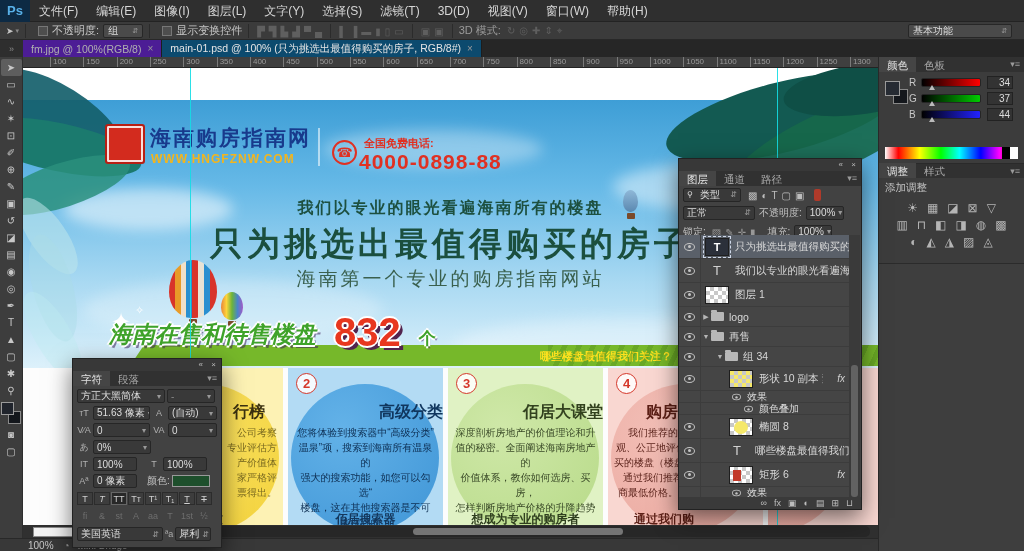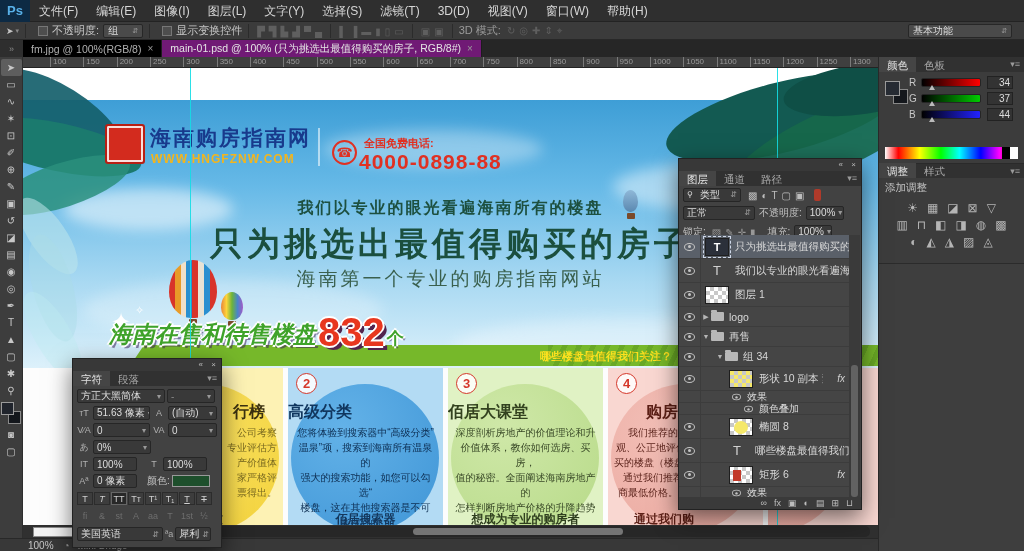--- a/index.html
+++ b/index.html
@@ -13,22 +13,22 @@
 #optionsbar{position:absolute;left:0;top:22px;width:1024px;height:18px;background:#3b3b3b;border-bottom:1px solid #282828;display:flex;align-items:center;font-size:11px;color:#c5c5c5}
 #optionsbar .sep{width:1px;height:14px;background:#2b2b2b;margin:0 6px}
 .ckbox{display:inline-block;width:10px;height:10px;background:#4e4e4e;border:1px solid #777;margin:0 4px 0 6px;vertical-align:middle}
 .dd{display:inline-flex;align-items:center;justify-content:space-between;background:#4a4a4a;border:1px solid #272727;border-radius:2px;height:14px;padding:0 4px;color:#ddd;font-size:10px}
 .icngrp span{display:inline-block;color:#5f5f5f;font-size:10px;margin:0 2px}
 #workspace{position:absolute;right:12px;top:2px;width:104px}
 #tabbar{position:absolute;left:0;top:40px;width:1024px;height:17px;background:#262626;display:flex;align-items:flex-end}
 #tab-expand{width:23px;height:17px;display:flex;align-items:center;justify-content:center;color:#8a8a8a;font-size:9px;background:#2e2e2e}
 .doctab{height:17px;display:flex;align-items:center;gap:6px;padding:0 8px;font-size:10.5px;white-space:nowrap;border-right:1px solid #1d1d1d}
 .doctab .x{color:#999;font-size:10px}
-#tab1{background:#000000;color:#b0b0b0}
-#tab2{background:#701a75;color:#e4e4e4}
+#tab1{background:#4c1d95;color:#b0b0b0}
+#tab2{background:#0c4a6e;color:#e4e4e4}
 #ruler{position:absolute;left:23px;top:57px;width:855px;height:11px;background:#3f3f3f;border-bottom:1px solid #232323;overflow:hidden;white-space:nowrap;font-size:8px;color:#9a9a9a}
 #ruler span{display:inline-block;width:33.33px;height:11px;border-left:1px solid #7a7a7a;padding-left:2px;line-height:10px;vertical-align:top}
 #ruler span:first-child{margin-left:27px}
 #toolbar{position:absolute;left:0;top:57px;width:23px;height:494px;background:#3d3d3d;border-right:1px solid #2e2e2e;display:flex;flex-direction:column;align-items:center;padding-top:2px}
 #toolbar span.tool{width:21px;height:17px;display:flex;align-items:center;justify-content:center;font-size:10px;color:#c8c8c8}
 #toolbar span.tool.sel{background:#5e5e5e;border-radius:2px}
 .swatchwrap{position:relative;width:20px;height:22px;margin-top:3px}
 .swatchwrap .fg{position:absolute;left:0;top:0;width:13px;height:13px;background:#20242c;border:1px solid #9a9a9a;z-index:2}
 .swatchwrap .bg{position:absolute;right:0;bottom:0;width:13px;height:13px;background:#14171c;border:1px solid #8a8a8a}
 
@@ -52,26 +52,26 @@
 #h3{top:198px;font-size:19px;color:#3a604e;letter-spacing:3px}
 .balloon{position:absolute;border-radius:50% 50% 46% 46%/55% 55% 45% 45%}
 .balloon::after{content:"";position:absolute;left:50%;bottom:-7px;transform:translateX(-50%);width:8px;height:6px;background:#7a4a2a;border-radius:1px}
 #spark1{position:absolute;left:88px;top:240px;color:#fff;font-size:24px}
 #spark2{position:absolute;left:112px;top:236px;color:#fff;font-size:11px}
 #ribbonbar{position:absolute;left:107px;top:277px;width:748px;height:21px;background:#76b82a;clip-path:polygon(14px 0,100% 0,100% 100%,0 100%)}
 #ribbonbar::after{content:"";position:absolute;right:0;top:0;width:330px;height:21px;background:repeating-linear-gradient(115deg,rgba(0,50,0,.12) 0 5px,transparent 5px 13px)}
 #bartext{position:absolute;left:410px;top:4px;font-size:11px;font-weight:bold;color:#ffe11e;white-space:nowrap}
 #ribbontext{position:absolute;left:86px;top:246px;display:flex;align-items:flex-end;white-space:nowrap}
 #ribbontext .rt1{font-size:23px;font-weight:900;font-style:italic;color:#3fa32a;text-shadow:-2px 0 #fff,2px 0 #fff,0 -2px #fff,0 2px #fff,3px 3px 0 rgba(60,30,90,.55)}
-#ribbontext .rt2{font-size:40px;font-weight:900;color:#e8371f;line-height:.9;text-shadow:-2px 0 #fff,2px 0 #fff,0 -2px #fff,0 2px #fff,4px 4px 0 #52244e;margin:0 2px}
+#ribbontext .rt2{font-size:40px;font-weight:900;color:#e8371f;line-height:.9;text-shadow:-2px 0 #fff,2px 0 #fff,0 -2px #fff,0 2px #fff,4px 4px 0 #52244e;margin:0 18px}
 #ribbontext .rt3{font-size:17px;font-weight:900;color:#3fa32a;text-shadow:-2px 0 #fff,2px 0 #fff,0 -2px #fff,0 2px #fff,2px 2px 0 rgba(60,30,90,.5)}
 .card{position:absolute;top:300px;width:155px;height:157px;overflow:hidden}
 .card .circle{position:absolute;left:3px;top:16px;width:148px;height:148px;border-radius:50%}
 .card .badge{position:absolute;left:8px;top:5px;width:21px;height:21px;border:1.5px solid #d5372a;border-radius:50%;color:#d5372a;background:rgba(255,255,255,.85);font-size:13px;font-weight:bold;display:flex;align-items:center;justify-content:center}
-.card .ctitle{position:absolute;left:0;right:0;top:34px;text-align:left;font-size:16px;font-weight:bold}
+.card .ctitle{position:absolute;left:0;right:0;top:34px;text-align:right;font-size:16px;font-weight:bold}
 .card .cbody{position:absolute;left:6px;right:6px;top:57px;font-size:10px;line-height:15px;text-align:center}
 .card .cfoot{position:absolute;left:0;right:0;top:143px;text-align:center;font-size:12px;font-weight:bold}
 .guide{position:absolute;top:0;bottom:0;width:1px;background:#14dde4;opacity:.9}
 
 #scrollrow{position:absolute;left:23px;top:525px;width:855px;height:13px;background:#303030}
 #whitefield{position:absolute;left:10px;top:2px;width:74px;height:10px;background:#f2f2f2;border:1px solid #8a8a8a}
 #hscroll{position:absolute;left:89px;top:1px;width:758px;height:11px;background:#272727;border-radius:5px}
 #hthumb{position:absolute;left:301px;top:2px;width:210px;height:7px;background:#757575;border-radius:4px}
 #statusrow{position:absolute;left:0;top:538px;width:878px;height:13px;background:#383838;border-top:1px solid #282828;display:flex;align-items:center;font-size:10px;color:#c6c6c6}
 #statusrow .clk{color:#999;margin:0 8px 0 10px}
@@ -282,22 +282,22 @@
       </div>
       <div class="cfoot" style="color:#14375c">佰居搜索器</div>
     </div>
 
     <div class="card" style="left:425px;background:#e0f2c4">
       <div class="badge">3</div>
       <div class="circle" style="background:radial-gradient(circle at 35% 30%,#cfe8a8,#b7da88)"></div>
       <div class="ctitle" style="color:#33421f">佰居大课堂</div>
       <div class="cbody" style="color:#3a4a28">
         <div>深度剖析房地产的价值理论和升</div>
+          <div>值的秘密。全面阐述海南房地产的</div>
           <div>价值体系，教你如何选房、买房，</div>
-          <div>值的秘密。全面阐述海南房地产的</div>
           <div>怎样判断房地产价格的升降趋势</div>
       </div>
       <div class="cfoot" style="color:#2f3f1e">想成为专业的购房者</div>
     </div>
 
     <div class="card" style="left:585px;background:#f9d7d1">
       <div class="badge">4</div>
       <div class="circle" style="background:radial-gradient(circle at 35% 30%,#f2beb6,#eba99f)"></div>
       <div class="ctitle" style="text-align:left;padding-left:38px;color:#5c1f16">购房</div>
       <div class="cbody" style="text-align:left;color:#5c241c">

